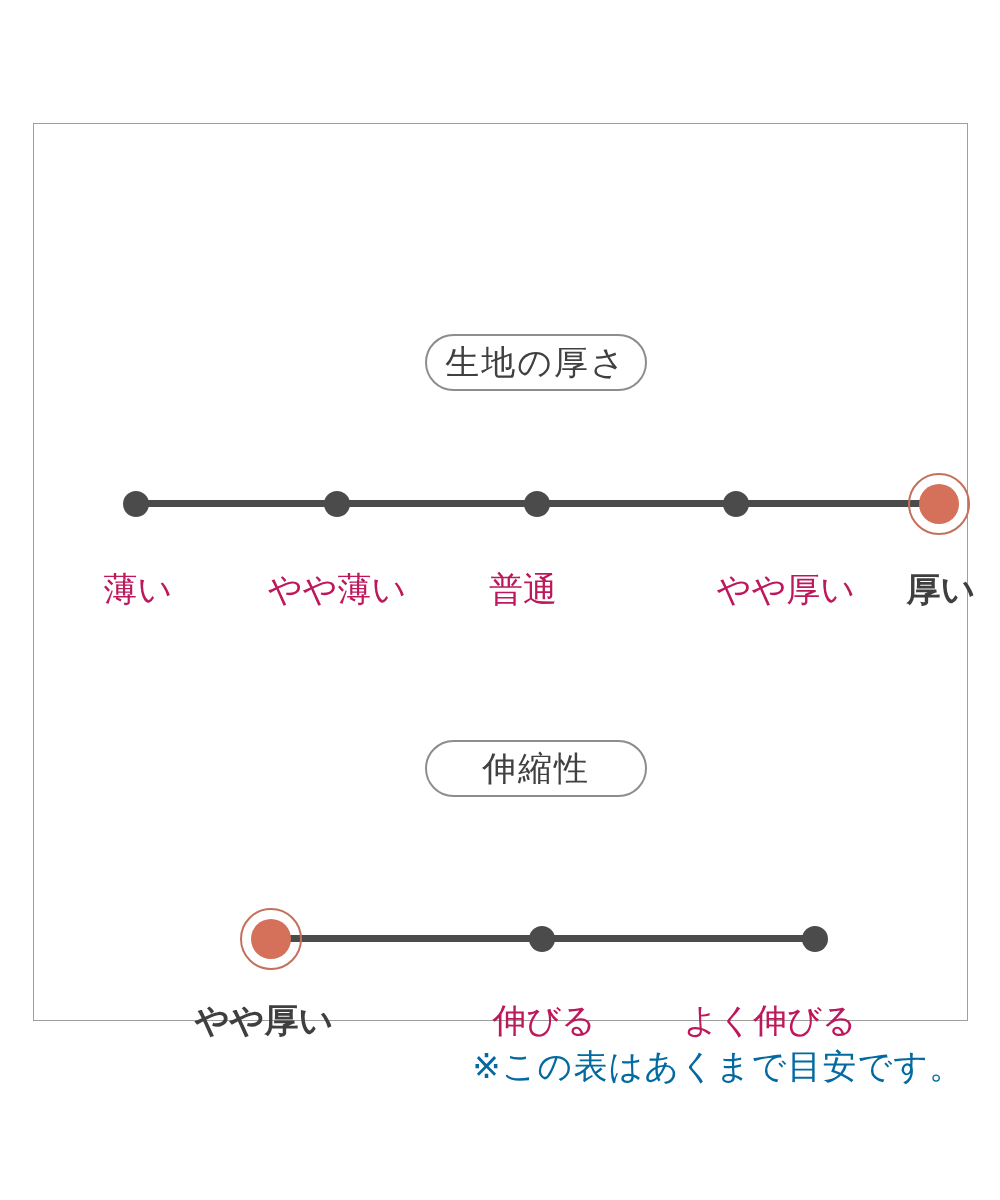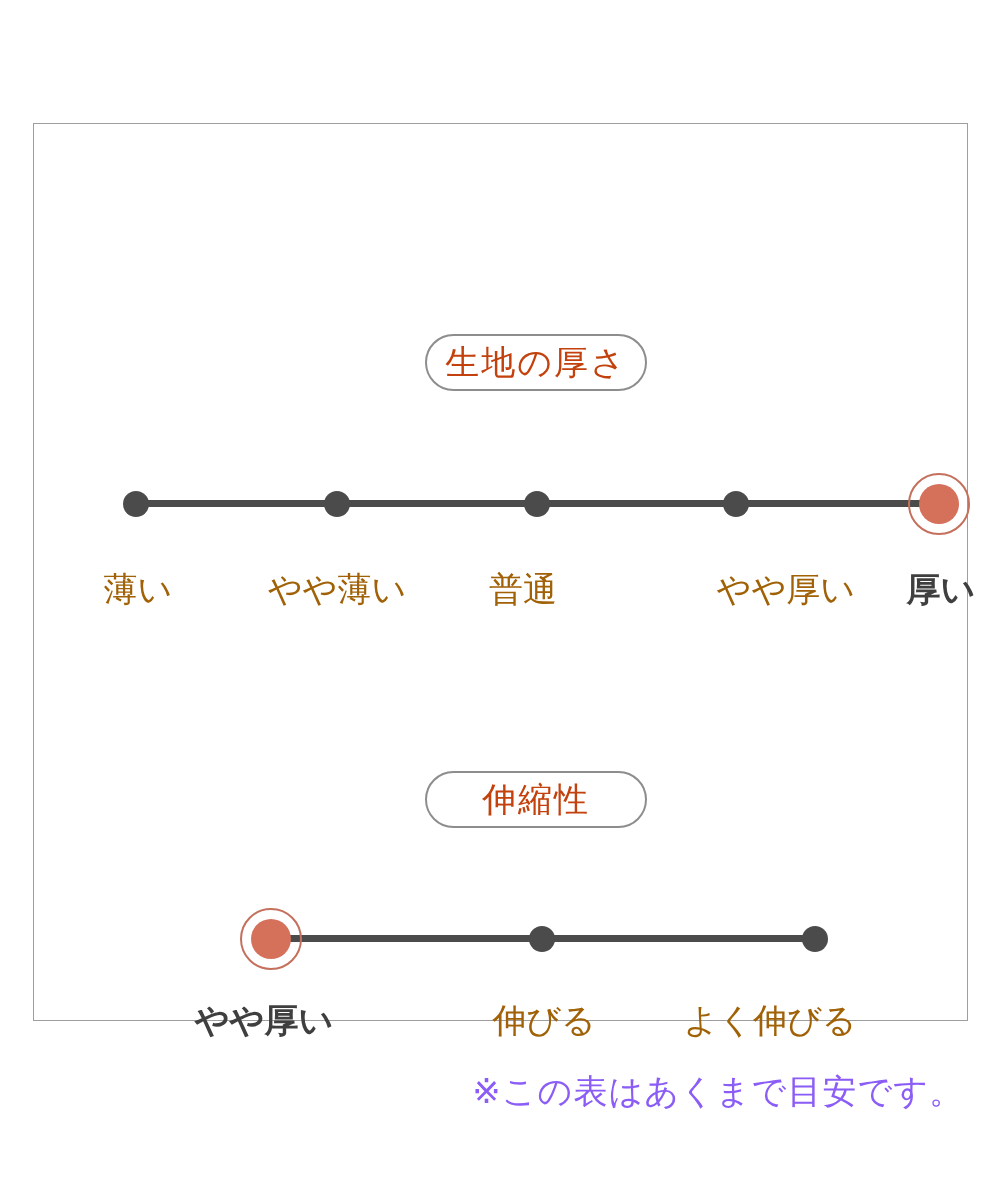--- a/index.html
+++ b/index.html
@@ -19,54 +19,53 @@
     box-sizing:border-box;
   }
   .pill{
     position:absolute;
     left:391px;
     width:222px;height:57px;
     border:2px solid #8d8d8d;
     border-radius:30px;
     box-sizing:border-box;
     display:flex;align-items:center;justify-content:center;
-    font-size:34px;color:#c2410c;
+    font-size:34px;color:#404040;
     letter-spacing:2px;
   }
   .pill-thickness{top:210px;}
-  .pill-stretch{top:647px;}
+  .pill-stretch{top:616px;}
   .track{
     position:absolute;height:7px;background:#4b4b4b;border-radius:3px;
   }
   .dot{
     position:absolute;width:26px;height:26px;border-radius:50%;
     background:#4b4b4b;
   }
   .dot-selected{
     width:40px;height:40px;background:#d5705a;
   }
   .ring{
     position:absolute;width:58px;height:58px;border-radius:50%;
     border:2px solid #c4705c;background:transparent;
   }
   .lbl{
     position:absolute;width:240px;margin-left:-120px;
-    text-align:center;font-size:34px;color:#a16207;
+    text-align:center;font-size:34px;color:#be185d;
     white-space:nowrap;
   }
   .lbl-selected{font-weight:bold;color:#3f3f3f;}
   .row1-lbl{top:443px;}
   .row2-lbl{top:874px;}
   .footnote{
     position:absolute;
     right:36px;top:1044px;
-    font-size:34px;color:#8b5cf6;
+    font-size:34px;color:#0369a1;
     letter-spacing:1px;
     white-space:nowrap;
-    margin-top:25px;
   }
 </style>
 </head>
 <body>
 
 <div class="page">
 
   <div class="guide-box">
 
     <div class="pill pill-thickness">

